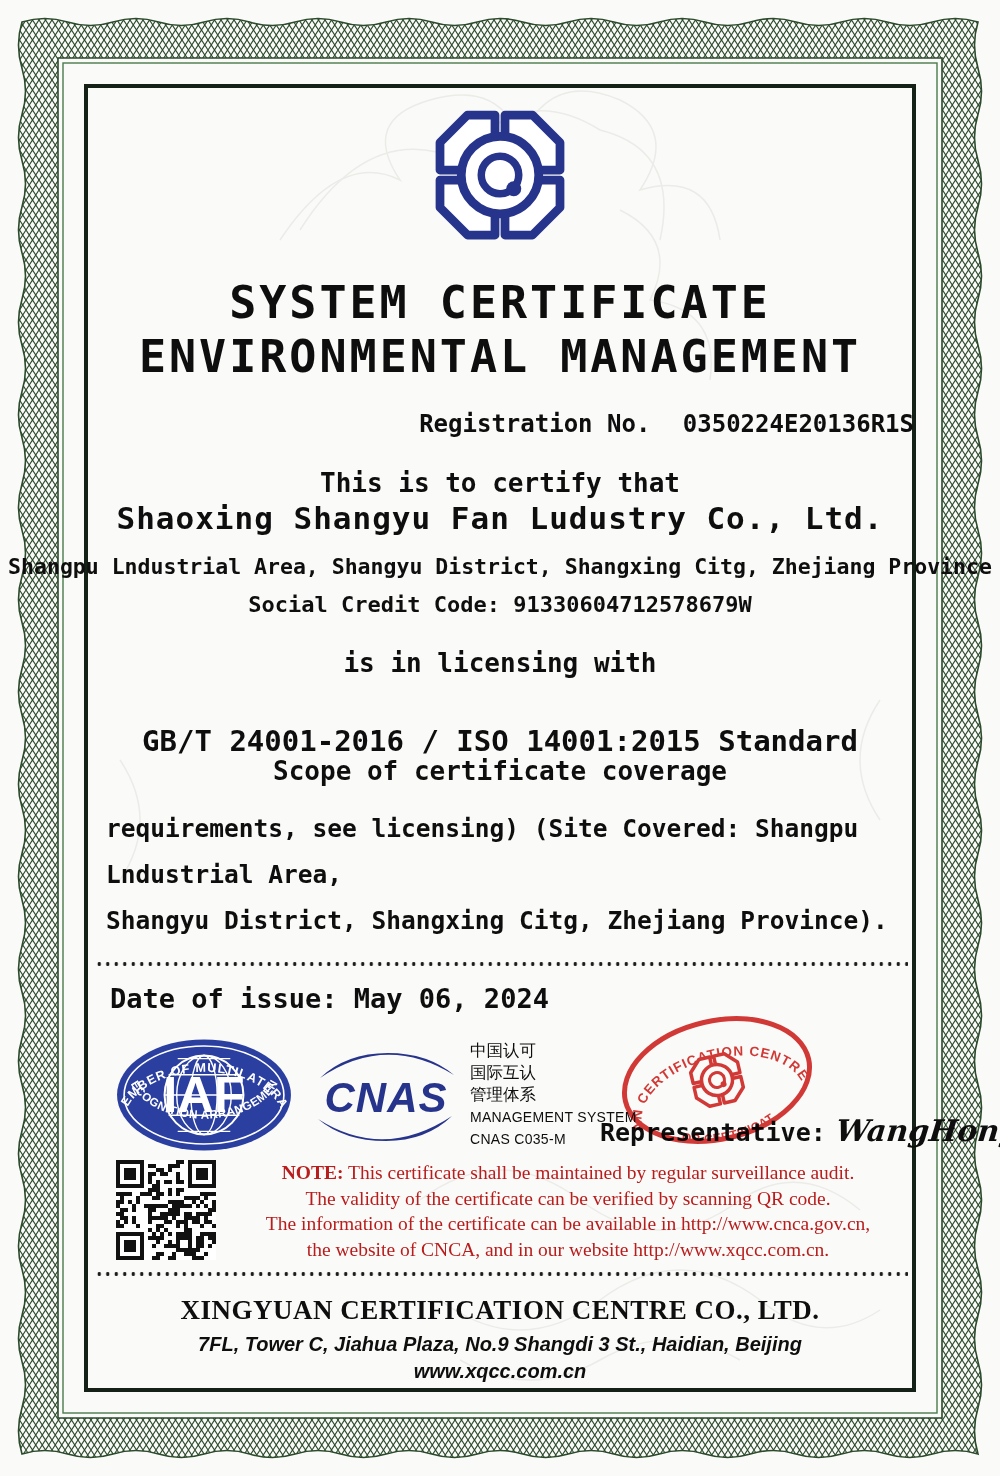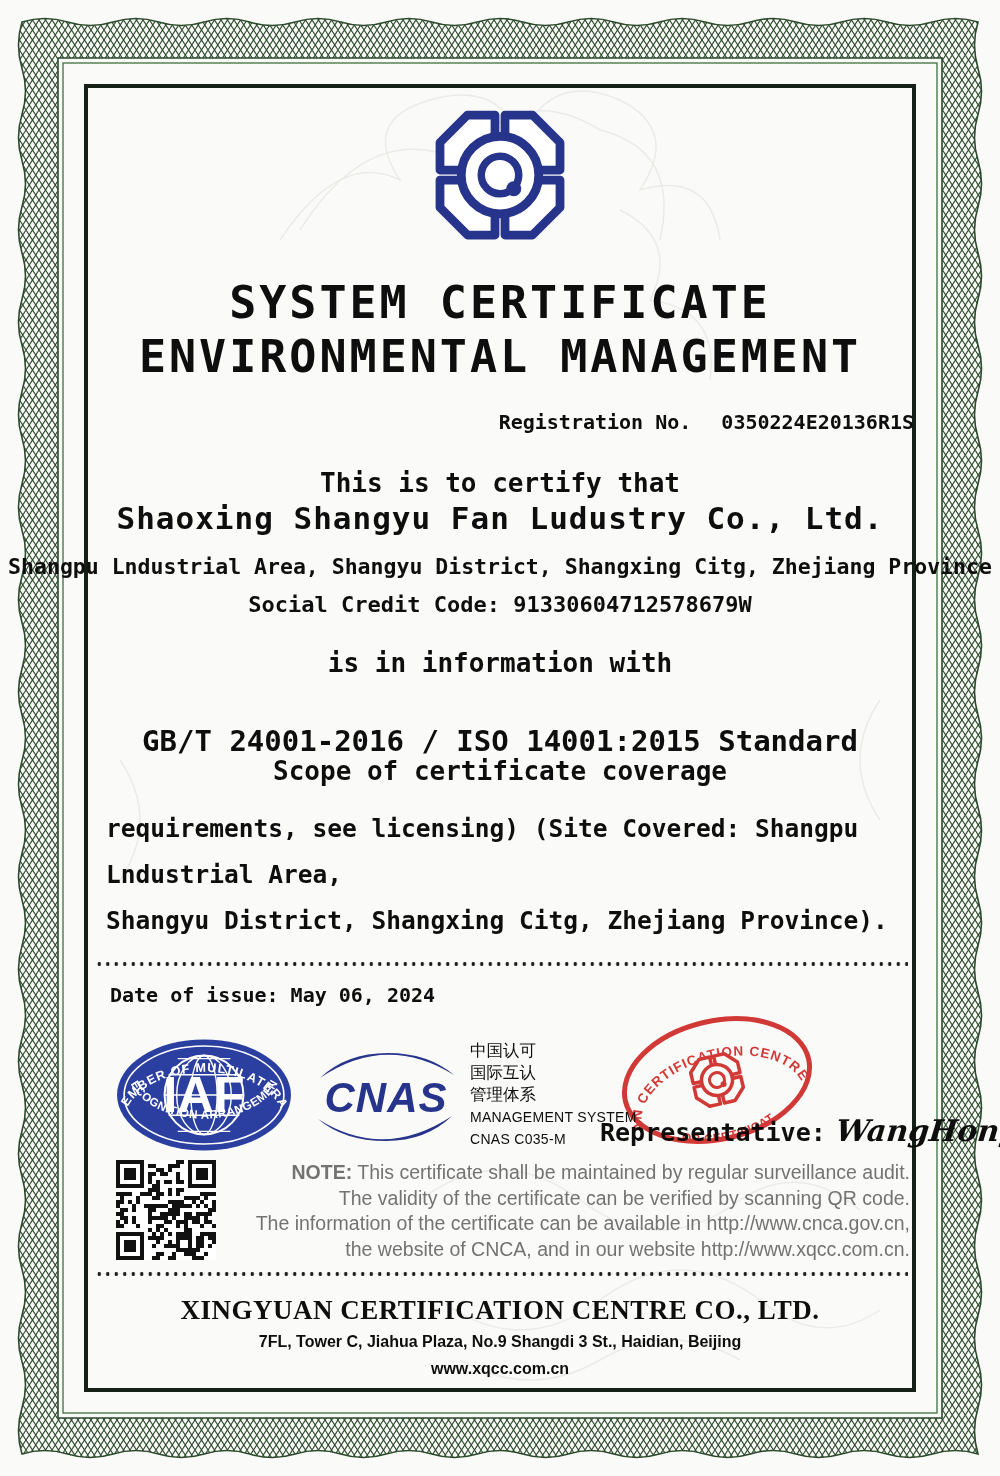--- a/index.html
+++ b/index.html
@@ -6,41 +6,41 @@
   body{
     width:1000px;height:1476px;position:relative;
     background:#fafaf8;
     font-family:"DejaVu Sans Mono", monospace;
     color:#0e0e0e; overflow:hidden;
   }
   .abs{position:absolute;}
   .center{left:0;right:0;text-align:center;}
   .mono{font-family:"DejaVu Sans Mono", monospace;font-weight:bold;}
   .title{font-size:45px;letter-spacing:3px;line-height:54px;font-weight:bold;}
-  .reg{font-size:20px;}
+  .reg{font-size:24px;}
   .certify{font-size:26px;}
   .company{font-size:31px;letter-spacing:1px;}
   .addr{font-size:21.5px;}
   .social{font-size:22px;}
   .conf{font-size:26px;}
   .standard{font-size:29px;margin-top:34px;}
   .scopehead{font-size:26px;}
   .scope{font-size:24.5px;line-height:46px;}
   .dotline{height:4px;
     background-image:radial-gradient(circle,#1c1c1c 1.7px, transparent 2px);
     background-size:8.5px 4px;background-repeat:repeat-x;background-position:0 50%;}
-  .dates{display:flex;justify-content:space-between;font-size:20px;}
+  .dates{display:flex;justify-content:space-between;font-size:27px;}
   .cnblock{font-size:16.5px;line-height:22px;font-weight:normal;font-family:"DejaVu Sans", sans-serif;}
   .cnblock .en{font-size:14px;font-family:"Liberation Sans", sans-serif;letter-spacing:.3px;}
   .rep{font-size:25px;white-space:nowrap;}
   .sig{font-family:"DejaVu Serif", serif;font-style:italic;font-weight:bold;font-size:30px;
        transform:skewX(-6deg);display:inline-block;margin-left:10px;}
-  .note{font-family:Liberation Sans, sans-serif;font-size:19.5px;line-height:25.5px;text-align:right;color:#737373;}
+  .note{font-family:Liberation Serif, serif;font-size:19.5px;line-height:25.5px;text-align:center;color:#b91c1c;}
   .foot-name{font-family:"Liberation Serif", serif;font-weight:bold;font-size:27px;letter-spacing:.5px;}
-  .foot-addr{font-family:"Liberation Sans", sans-serif;font-weight:bold;font-size:16px;}
+  .foot-addr{font-family:"Liberation Sans", sans-serif;font-weight:bold;font-size:20px;font-style:italic;}
   .stampwrap{mix-blend-mode:multiply;opacity:.93;}
   svg text{user-select:none;}
 </style>
 </head>
 <body>
 
 <svg width="0" height="0" style="position:absolute">
   <defs>
     <g id="emb" stroke="currentColor" stroke-width="7" fill="#ffffff" stroke-linejoin="round">
       <path d="M12,34 L34,12 L56,12 L56,30 A42,42 0 0 0 30,56 L12,56 Z"></path>
@@ -87,21 +87,21 @@
 <div class="abs mono reg" style="top:410px;right:86px">
   <span>Registration No.</span>
   <span style="margin-left:18px">0350224E20136R1S</span>
 </div>
 
 <div class="abs center mono certify" style="top:468px">This is to certify that</div>
 <div class="abs center mono company" style="top:500px">Shaoxing Shangyu Fan Ludustry Co., Ltd.</div>
 <div class="abs center mono addr" style="top:554px">Shangpu Lndustrial Area, Shangyu District, Shangxing Citg, Zhejiang Province</div>
 <div class="abs center mono social" style="top:592px">Social Credit Code: 91330604712578679W</div>
 
-<div class="abs center mono conf" style="top:648px">is in information with</div>
+<div class="abs center mono conf" style="top:648px">is in licensing with</div>
 <div class="abs center mono standard" style="top:690px">GB/T 24001-2016 / ISO 14001:2015 Standard</div>
 
 <div class="abs center mono scopehead" style="top:756px">Scope of certificate coverage</div>
 
 <div class="abs mono scope" style="top:806px;left:106px;right:92px">
   <div>requirements, see licensing) (Site Covered: Shangpu Lndustrial Area,</div>
   <div>Shangyu District, Shangxing Citg, Zhejiang Province).</div>
 </div>
 
 <div class="abs dotline" style="top:962px;left:95px;right:92px"></div>

